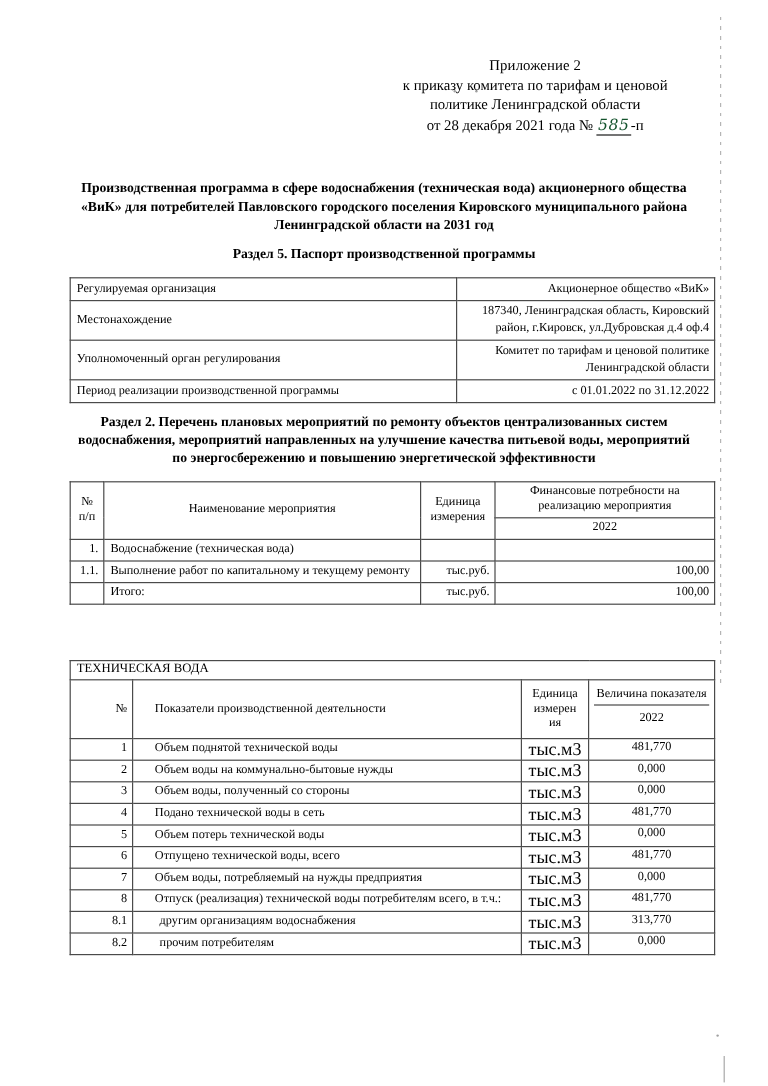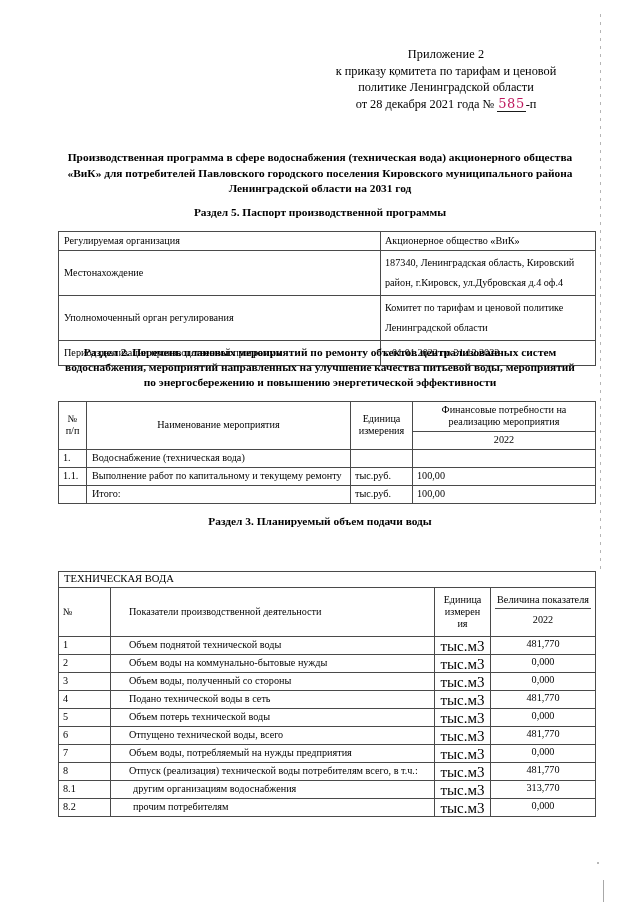--- a/index.html
+++ b/index.html
@@ -63,25 +63,26 @@
     left: 300px;
     width: 292px;
     text-align: center;
     font-size: 12.3px;
     line-height: 16.5px;
   }
   .doc-header .line { white-space: nowrap; }
   .doc-header .l1 { letter-spacing: .1px; font-family: Liberation Serif, serif; }
   .hand-num {
     font-family: "DejaVu Serif", serif;
+    font-style: italic;
     font-size: 13px;
     border-bottom: 1px solid #1a1a1a;
     padding: 0 1px;
     letter-spacing: .5px;
-    color: #be185d;
+    color: #14532d;
   }
 
   
   .main-title {
     position: absolute;
     top: 150px;
     left: 62px;
     width: 516px;
     text-align: center;
     font-weight: bold;
@@ -107,46 +108,46 @@
     font-size: 10.2px;
     line-height: 12.4px;
     table-layout: fixed;
   }
   table.doc td, table.doc th {
     border: 1px solid #4a4a4a;
     padding: 2px 4px;
     vertical-align: middle;
     font-weight: normal;
   }
-  .c { text-align: left; }
+  .c { text-align: right; }
   .l { text-align: left; }
 
   
   #table-passport {
     top: 231px;
     left: 58px;
     width: 537px;
   }
   #table-passport td { height: 14px; }
   #table-passport td.label { padding-left: 5px; }
-  #table-passport .two-line { line-height: 20px; }
+  #table-passport .two-line { line-height: 14px; }
 
   
   #table-measures {
     top: 401px;
     left: 58px;
     width: 537px;
   }
   #table-measures td { height: 13px; }
   #table-measures .hdr { text-align: center; }
   #table-measures td.name { padding-left: 5px; line-height: 12.6px; }
 
   
   #table-volumes {
-    top: 571px;
+    top: 550px;
     left: 58px;
     width: 537px;
   }
   #table-volumes td { height: 13px; }
   #table-volumes td.title-cell {
     text-align: left;
     padding-left: 5px;
     padding-top: 1px;
     padding-bottom: 1px;
     font-size: 10.6px;
@@ -262,21 +263,20 @@
       </tr>
       <tr>
         <td class="c"></td>
         <td class="name">Итого:</td>
         <td class="c">тыс.руб.</td>
         <td class="c">100,00</td>
       </tr>
     </tbody>
   </table>
 
-  <div class="section-title" id="sec3-title">Раздел 3.  Планируемый объем подачи воды</div>
 
   <table class="doc" id="table-volumes">
     <colgroup>
       <col style="width:52px">
       <col style="width:324px">
       <col style="width:56px">
       <col style="width:105px">
     </colgroup>
     <tbody>
       <tr>

